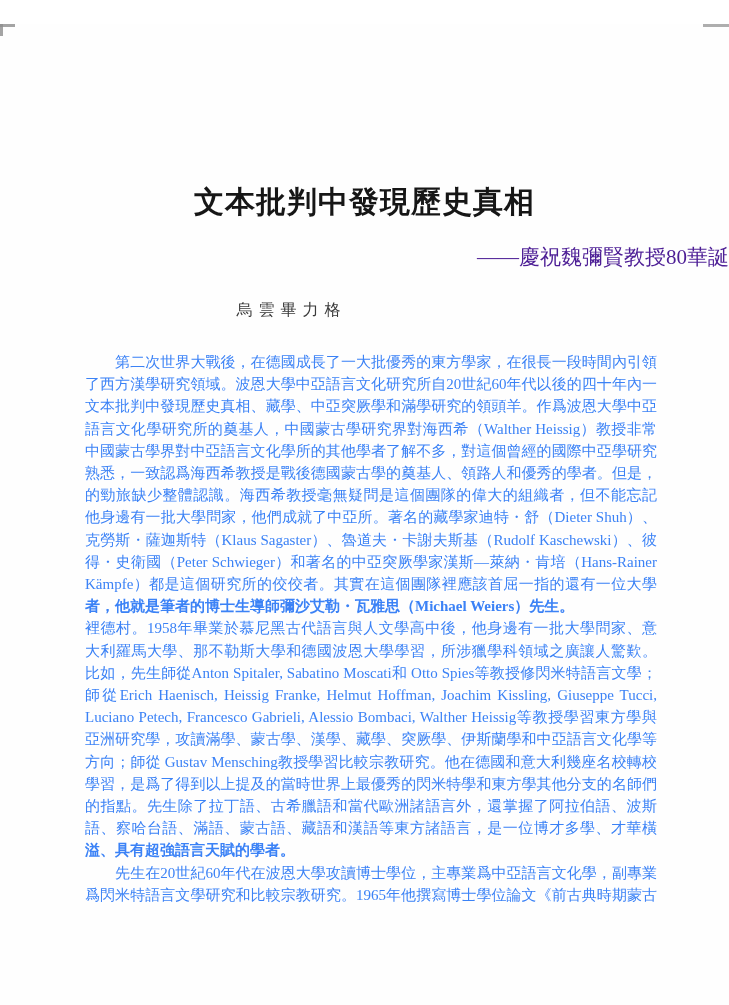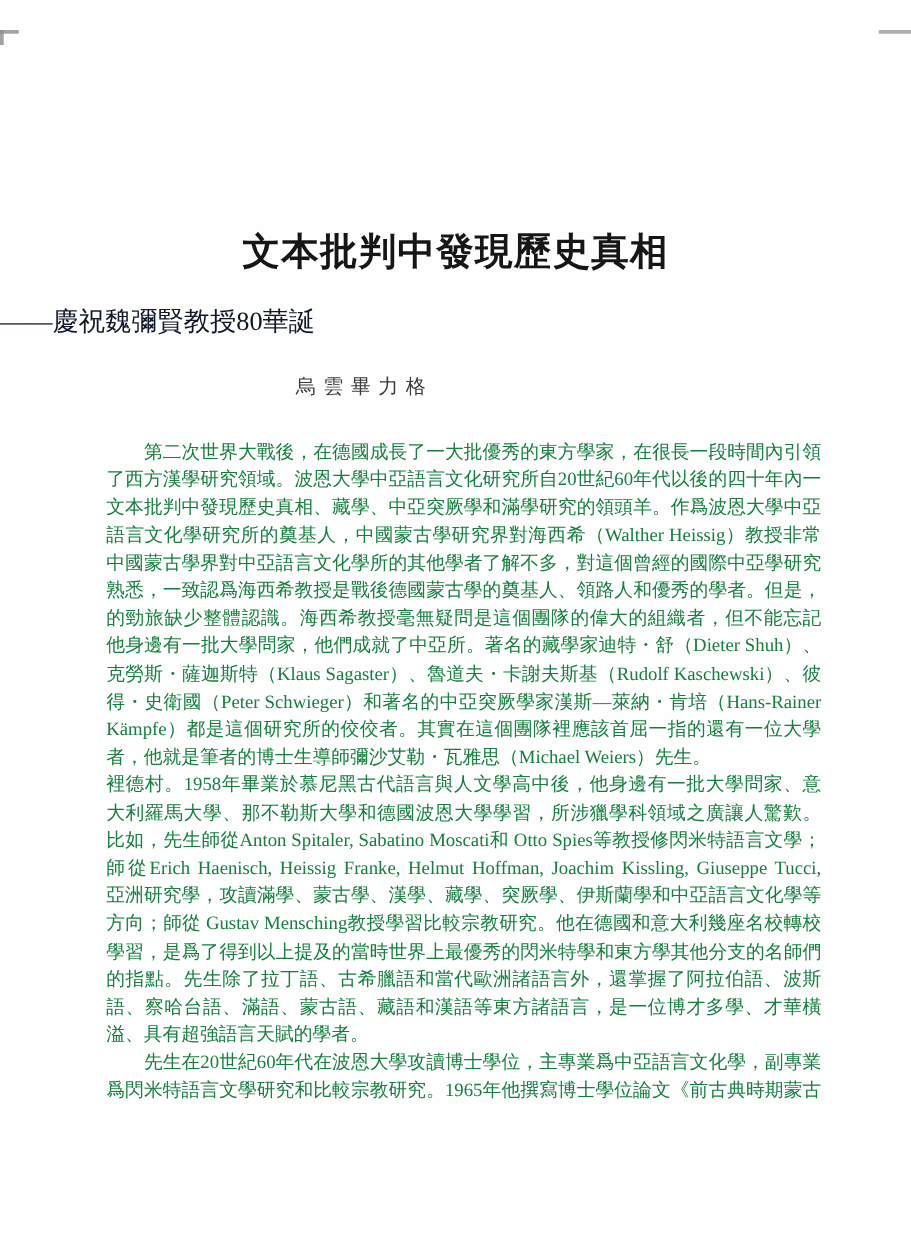--- a/index.html
+++ b/index.html
@@ -24,55 +24,56 @@
     line-height: 36px;
     font-weight: 700;
     letter-spacing: 1px;
     color: #161616;
   }
   .subtitle {
     position: absolute;
     top: 218px;
     left: 0;
     width: 729px;
-    text-align: left;
+    text-align: right;
     font-size: 21px;
     line-height: 30px;
     font-weight: 400;
-    color: #0f172a;
+    color: #4c1d95;
   }
   .author {
     position: absolute;
     top: 274px;
     left: 0;
     width: 577px;
     text-align: center;
     font-size: 16px;
     line-height: 24px;
     letter-spacing: 6px;
     text-indent: 6px;
     color: #3a3a3a;
   }
   .body-text {
     position: absolute;
     top: 327px;
     left: 85px;
     width: 572px;
     font-size: 15px;
     line-height: 22.2px;
-    color: #15803d;
+    color: #3b82f6;
   }
   .body-text .line {
     text-align: justify;
     text-align-last: justify;
     text-justify: inter-ideograph;
     white-space: normal;
   }
   .body-text .line.para-end {
     text-align-last: left;
+    font-weight: bold;
   }
   
   .artifact { position: absolute; pointer-events: none; }
   .artifact.tl-h { top: 0; left: 0;  width: 15px; height: 3px;  background: #8d8d8d; opacity: .8; }
   .artifact.tl-v { top: 0; left: 0;  width: 3px;  height: 12px; background: #8d8d8d; opacity: .8; }
   .artifact.tr   { top: 0; right: 0; width: 26px; height: 3px;  background: #9a9a9a; opacity: .8; }
   .artifact.bl   { bottom: 0; left: 0; width: 3px; height: 17px; background: #b4b4b4; opacity: .8; }
 </style>
 </head>
 <body>
@@ -91,20 +92,21 @@
       <div class="line">的勁旅缺少整體認識。海西希教授毫無疑問是這個團隊的偉大的組織者，但不能忘記</div>
       <div class="line">他身邊有一批大學問家，他們成就了中亞所。著名的藏學家迪特・舒（Dieter Shuh）、</div>
       <div class="line">克勞斯・薩迦斯特（Klaus Sagaster）、魯道夫・卡謝夫斯基（Rudolf Kaschewski）、彼</div>
       <div class="line">得・史衛國（Peter Schwieger）和著名的中亞突厥學家漢斯—萊納・肯培（Hans-Rainer</div>
       <div class="line">Kämpfe）都是這個研究所的佼佼者。其實在這個團隊裡應該首屈一指的還有一位大學</div>
       <div class="line para-end">者，他就是筆者的博士生導師彌沙艾勒・瓦雅思（Michael Weiers）先生。</div>
       <div class="line">裡德村。1958年畢業於慕尼黑古代語言與人文學高中後，他身邊有一批大學問家、意</div>
       <div class="line">大利羅馬大學、那不勒斯大學和德國波恩大學學習，所涉獵學科領域之廣讓人驚歎。</div>
       <div class="line">比如，先生師從Anton Spitaler, Sabatino Moscati和 Otto Spies等教授修閃米特語言文學；</div>
       <div class="line">師從Erich Haenisch, Heissig Franke, Helmut Hoffman, Joachim Kissling, Giuseppe Tucci,</div>
+      <div class="line">Luciano Petech, Francesco Gabrieli, Alessio Bombaci, Walther Heissig等教授學習東方學與</div>
       <div class="line">亞洲研究學，攻讀滿學、蒙古學、漢學、藏學、突厥學、伊斯蘭學和中亞語言文化學等</div>
       <div class="line">方向；師從 Gustav Mensching教授學習比較宗教研究。他在德國和意大利幾座名校轉校</div>
       <div class="line">學習，是爲了得到以上提及的當時世界上最優秀的閃米特學和東方學其他分支的名師們</div>
       <div class="line">的指點。先生除了拉丁語、古希臘語和當代歐洲諸語言外，還掌握了阿拉伯語、波斯</div>
       <div class="line">語、察哈台語、滿語、蒙古語、藏語和漢語等東方諸語言，是一位博才多學、才華橫</div>
       <div class="line para-end">溢、具有超強語言天賦的學者。</div>
       <div class="line">　　先生在20世紀60年代在波恩大學攻讀博士學位，主專業爲中亞語言文化學，副專業</div>
       <div class="line">爲閃米特語言文學研究和比較宗教研究。1965年他撰寫博士學位論文《前古典時期蒙古</div>
     </div>
   <div class="artifact tl-h"></div>

